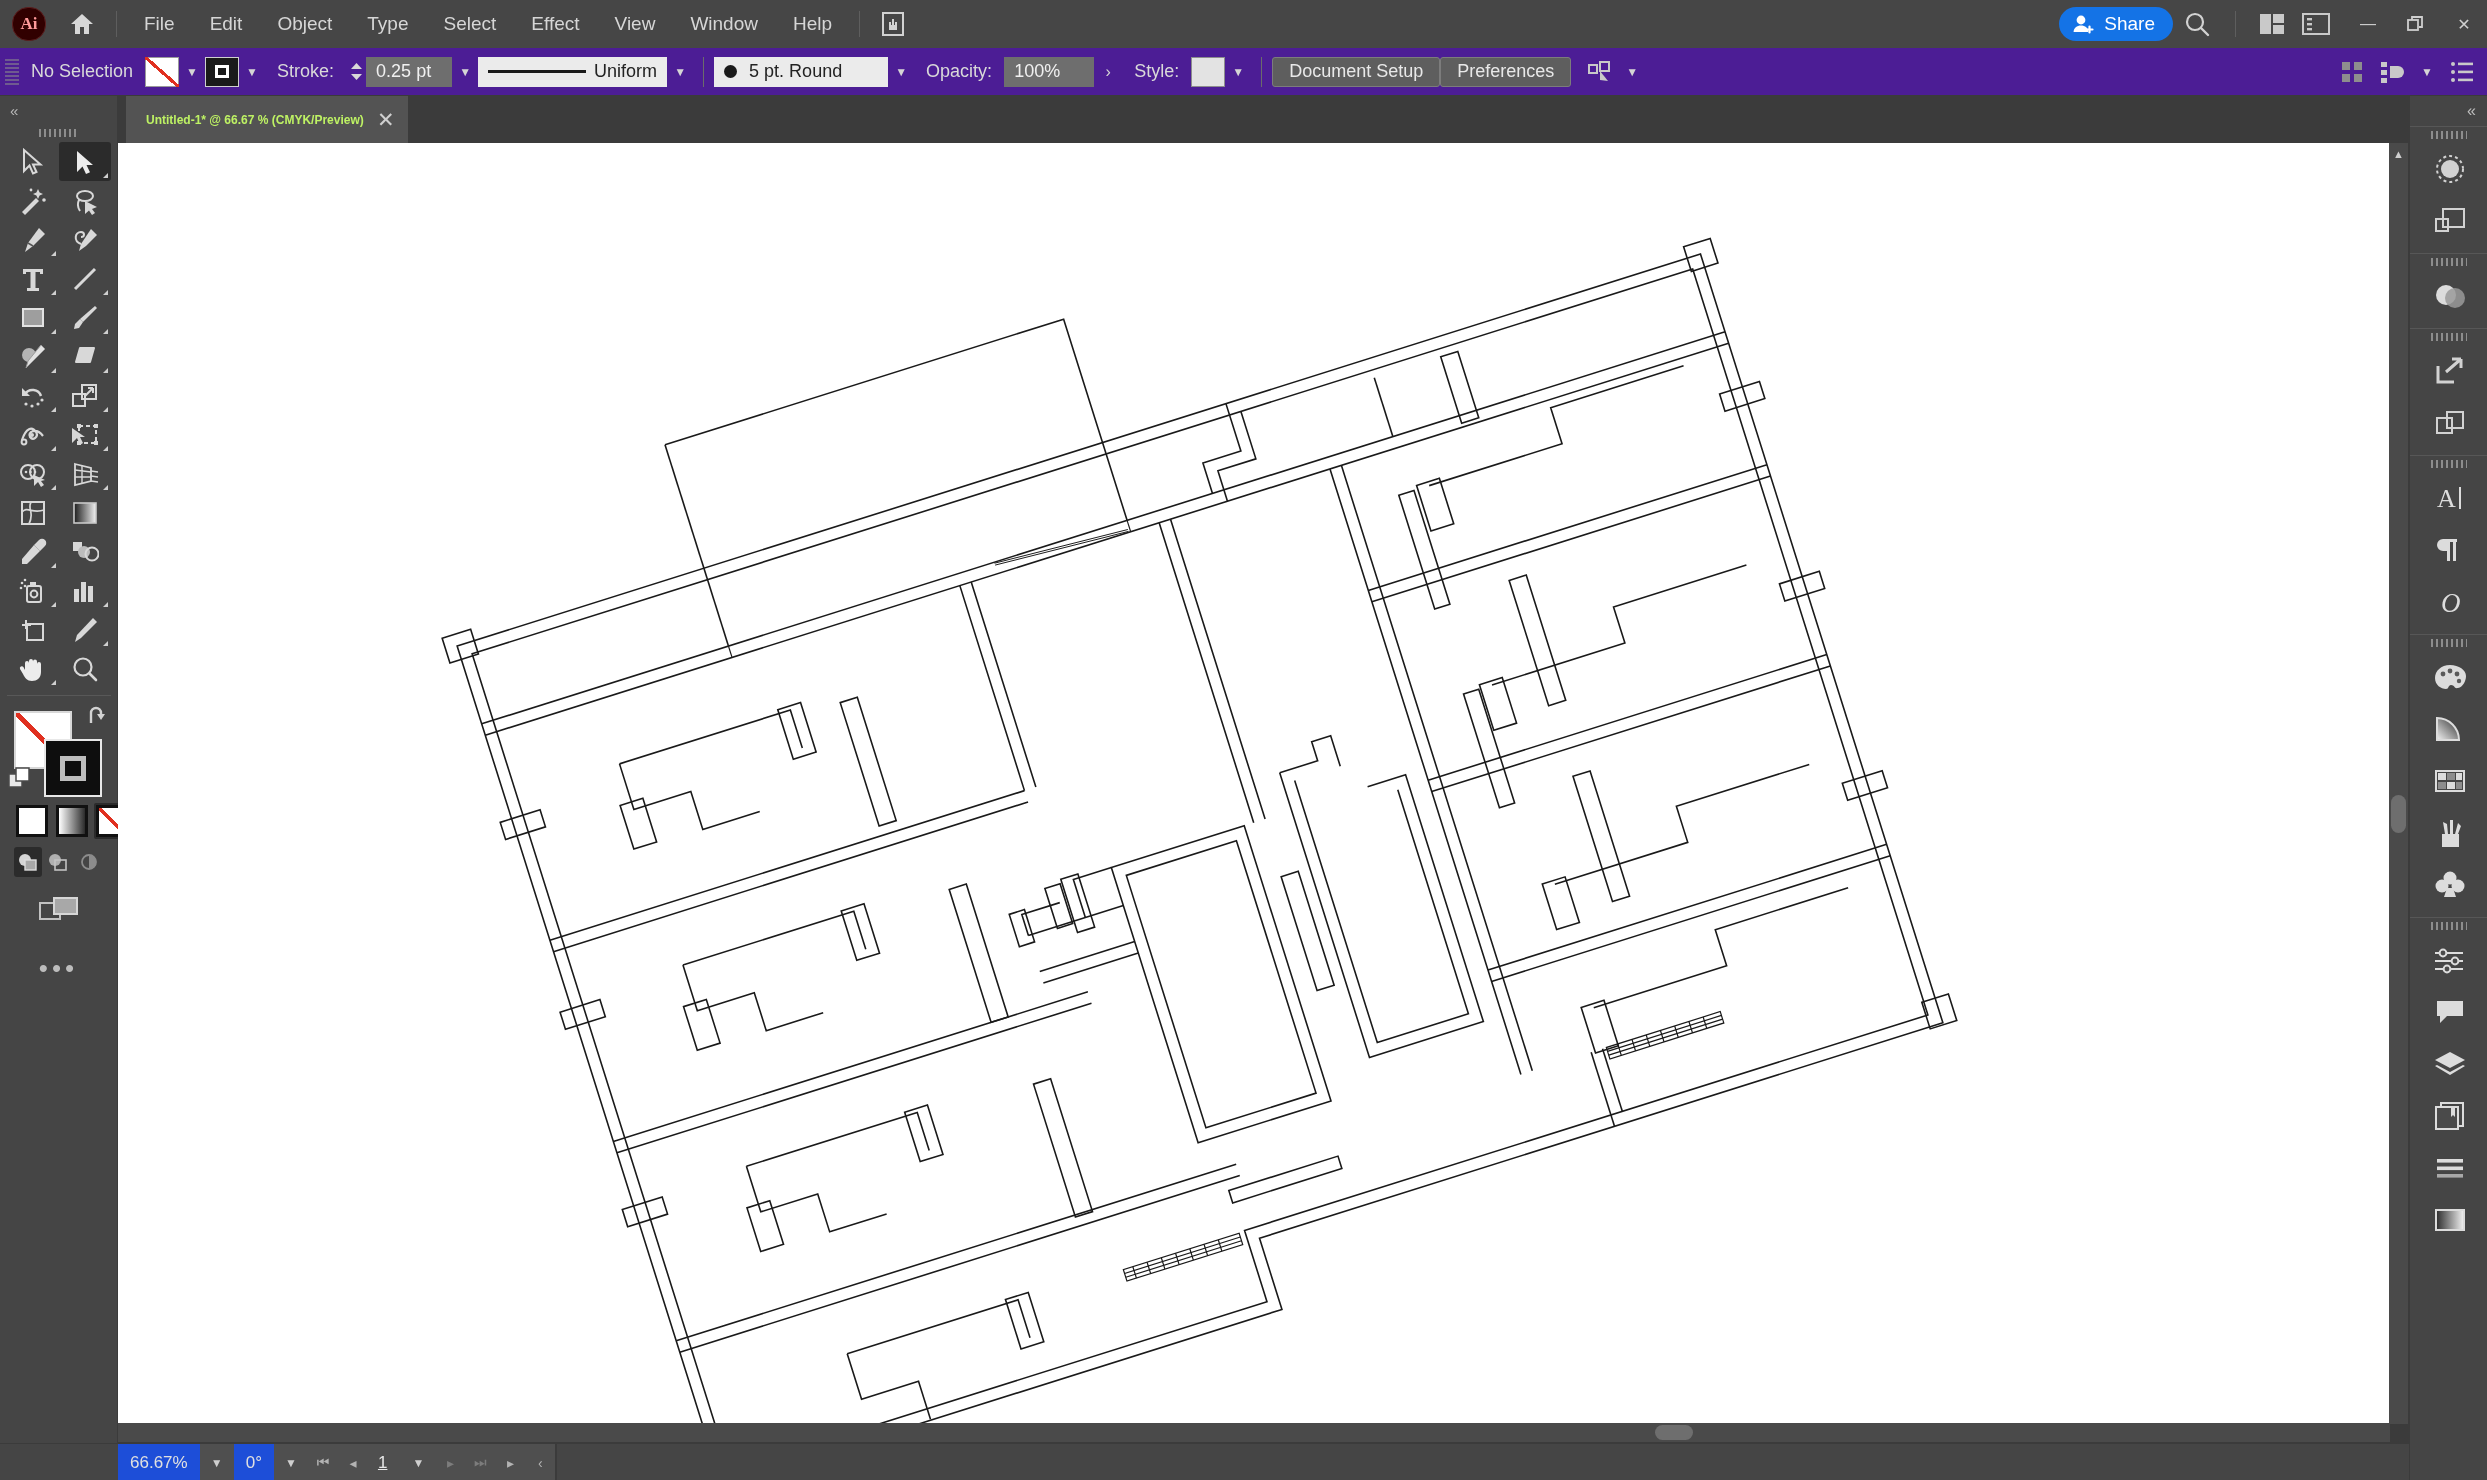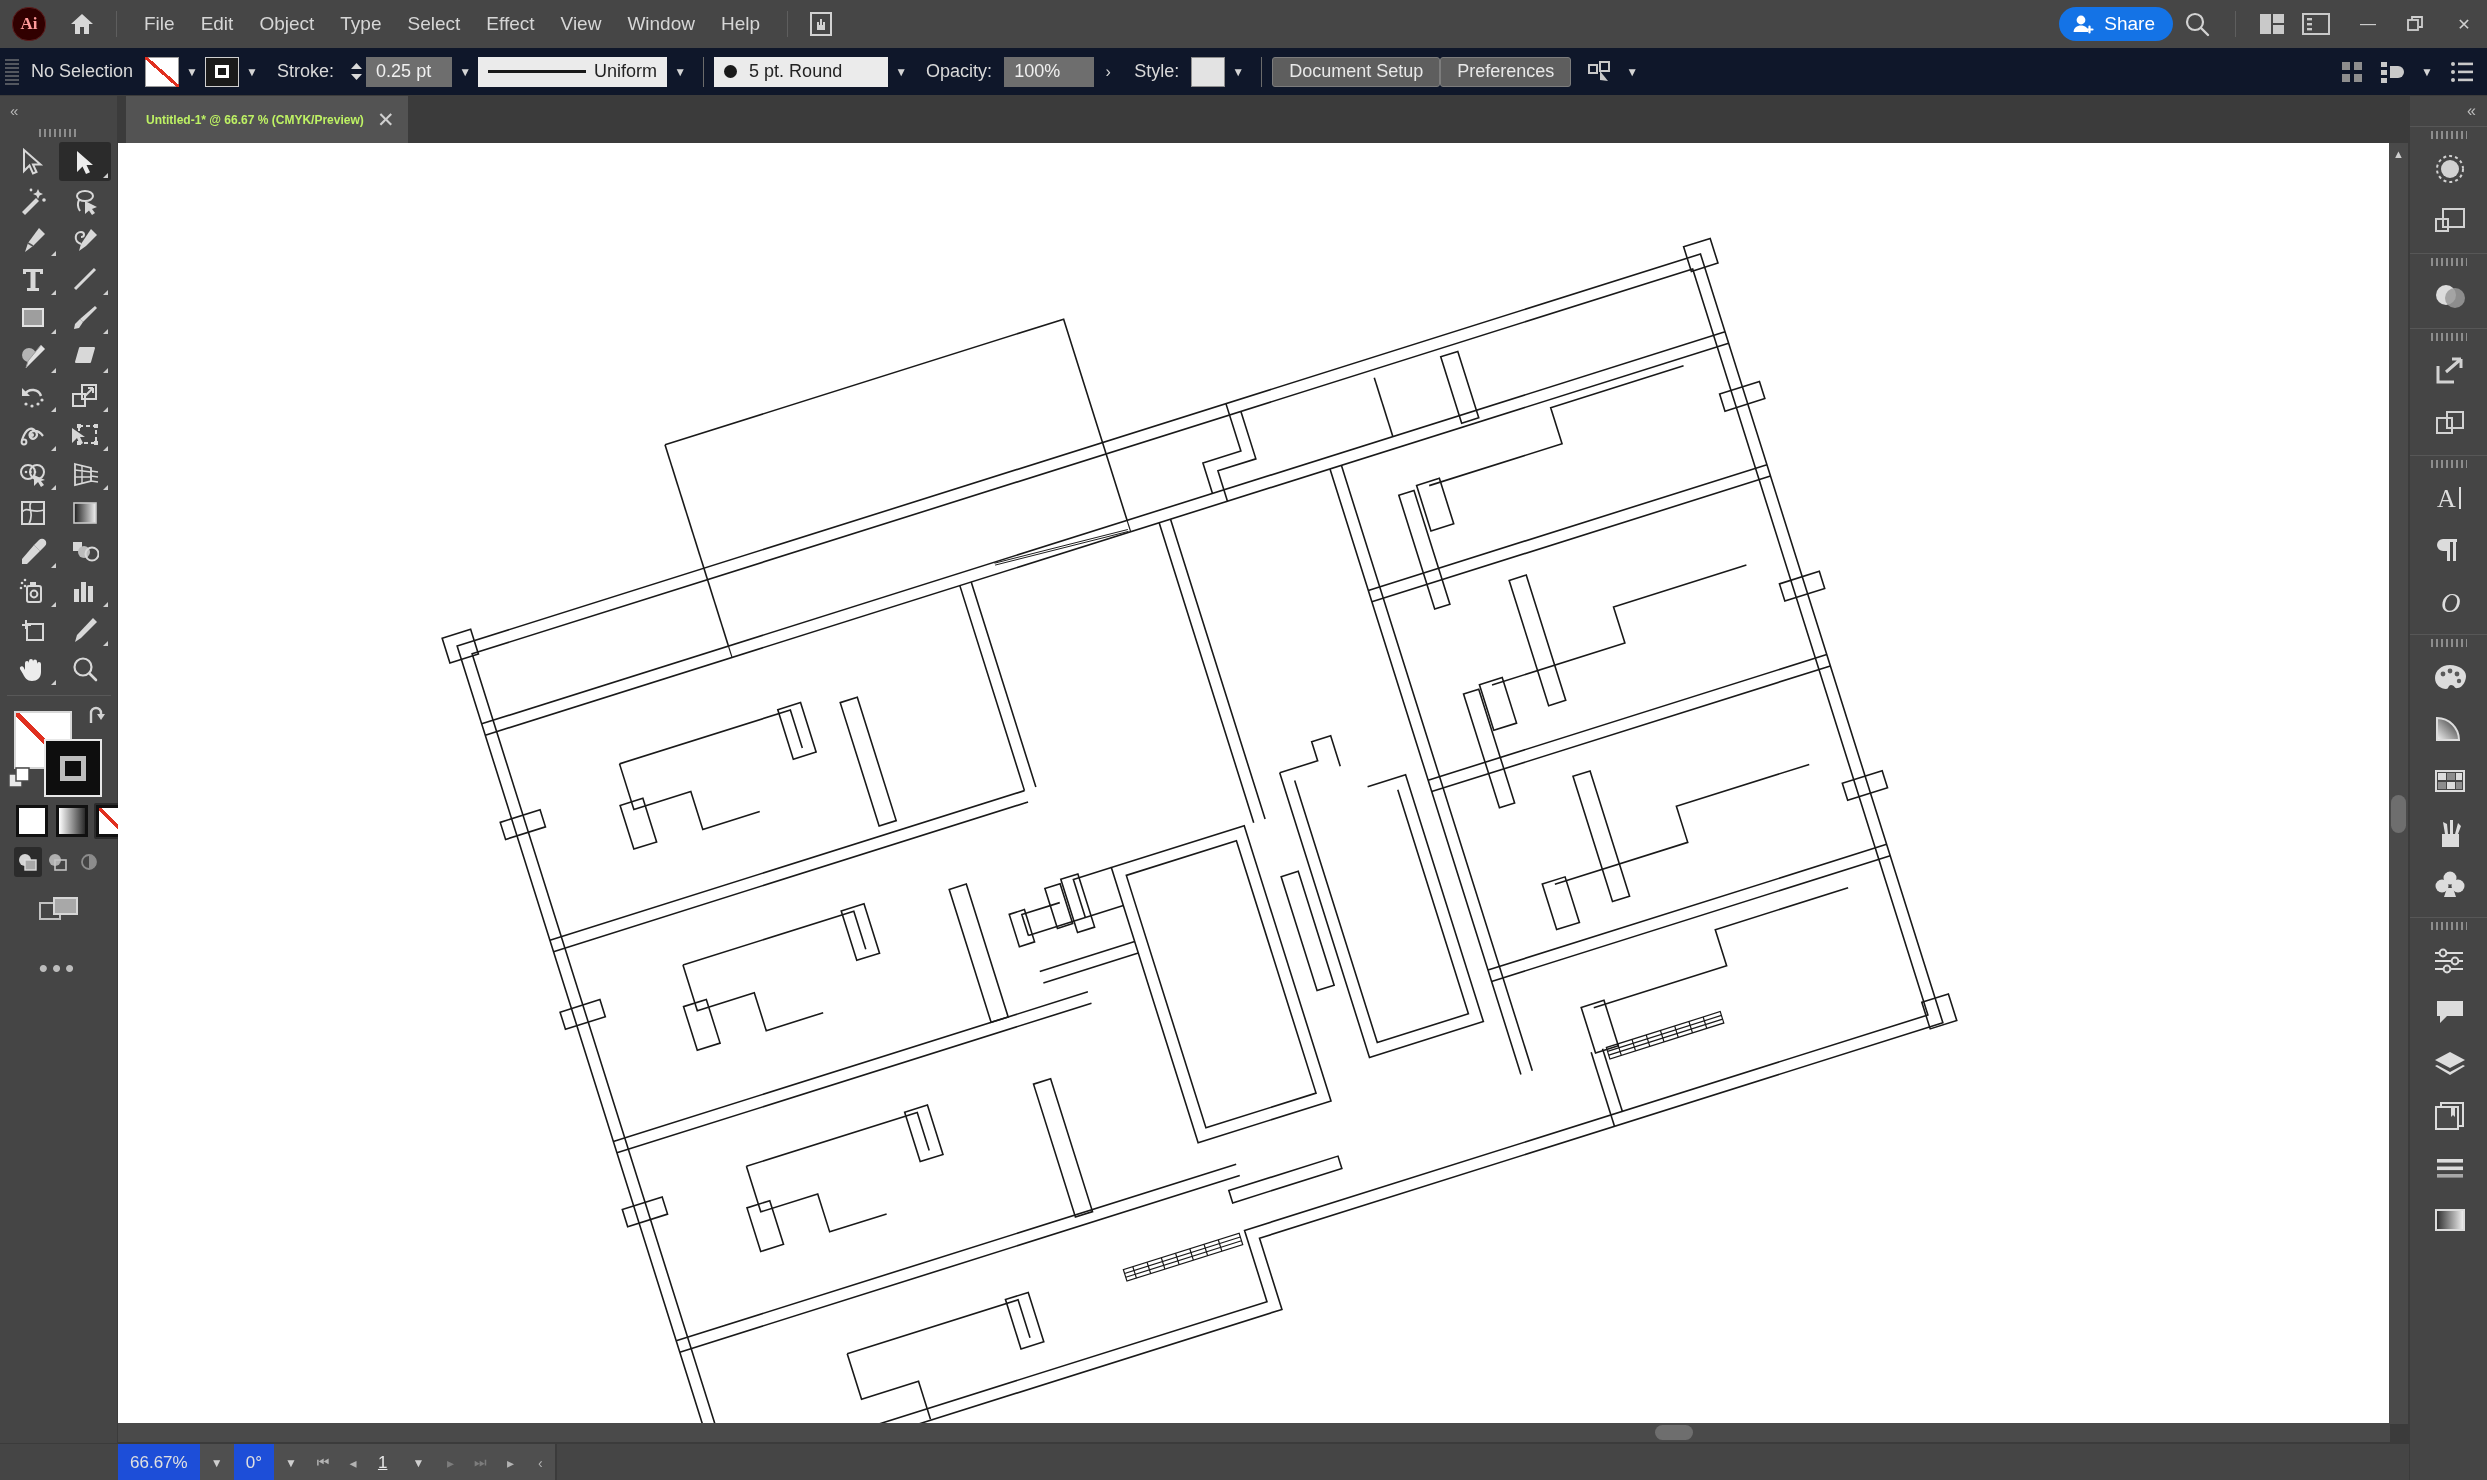--- a/index.html
+++ b/index.html
@@ -19,42 +19,42 @@
   }
   .ai-logo {
     width: 34px; height: 34px; margin-left: 12px; border-radius: 16px;
     background: #310000; border: 1px solid #5b1f1f;
     color: #ff9a9a; font-size: 17px; font-weight: bold;
     display: flex; align-items: center; justify-content: center;
     font-family: "Liberation Serif", serif;
   }
   .home-icon { width: 40px; height: 40px; margin-left: 16px; display:flex; align-items:center; justify-content:center; }
   .mb-sep { width: 1px; height: 26px; background: #5e5e5e; margin: 0 14px; }
-  .menu-items { display: flex; align-items: flex-start; height: 48px; }
+  .menu-items { display: flex; align-items: flex-start; height: 48px; gap: 9px; }
   .menu-item {
     padding: 0 13px; height: 48px; line-height: 48px;
     color: #d6d6d6; font-size: 19px; cursor: default; white-space: nowrap;
   }
   .touch-icon { width: 38px; height: 34px; display:flex;align-items:center;justify-content:center; }
 
   .mb-right { position:absolute; right:0; top:0; height:48px; display:flex; align-items:center; }
   .share-btn {
     display:flex; align-items:center; gap:9px;
     background:#1473e6; color:#fff; border-radius:18px;
     height:34px; padding:0 18px 0 12px; font-size:19px;
   }
   .search-btn { width:48px;height:48px;display:flex;align-items:center;justify-content:center; }
   .wslayout { width:44px;height:48px;display:flex;align-items:center;justify-content:center; }
   .wincontrols { display:flex; align-items:center; height:48px; margin-left:6px; }
   .wc { width:48px;height:48px;display:flex;align-items:center;justify-content:center;color:#cfcfcf;font-size:16px;}
 
   
   .controlbar {
     position:absolute; left:0; top:48px; width:2488px; height:48px;
-    background:#0f172a; display:flex; align-items:center; border-bottom:1px solid #3b3b3b;
+    background:#4c1d95; display:flex; align-items:center; border-bottom:1px solid #3b3b3b;
   }
   .grip { width:14px; height:26px; margin-left:5px;
     background-image: repeating-linear-gradient(to bottom, #8b8b8b 0 2px, transparent 2px 4px);
     background-size: 3px 100%; background-repeat: repeat-x; opacity:.55; }
   .cb-label { color:#d9d9d9; font-size:18px; margin:0 12px; white-space:nowrap; }
   .cb-sep { width:1px;height:30px;background:#6b6b6b;margin:0 10px; }
   .swatch-box {
     width:34px;height:30px;border:1px solid #9a9a9a;background:#fff;position:relative;
   }
   .swatch-none::after{

